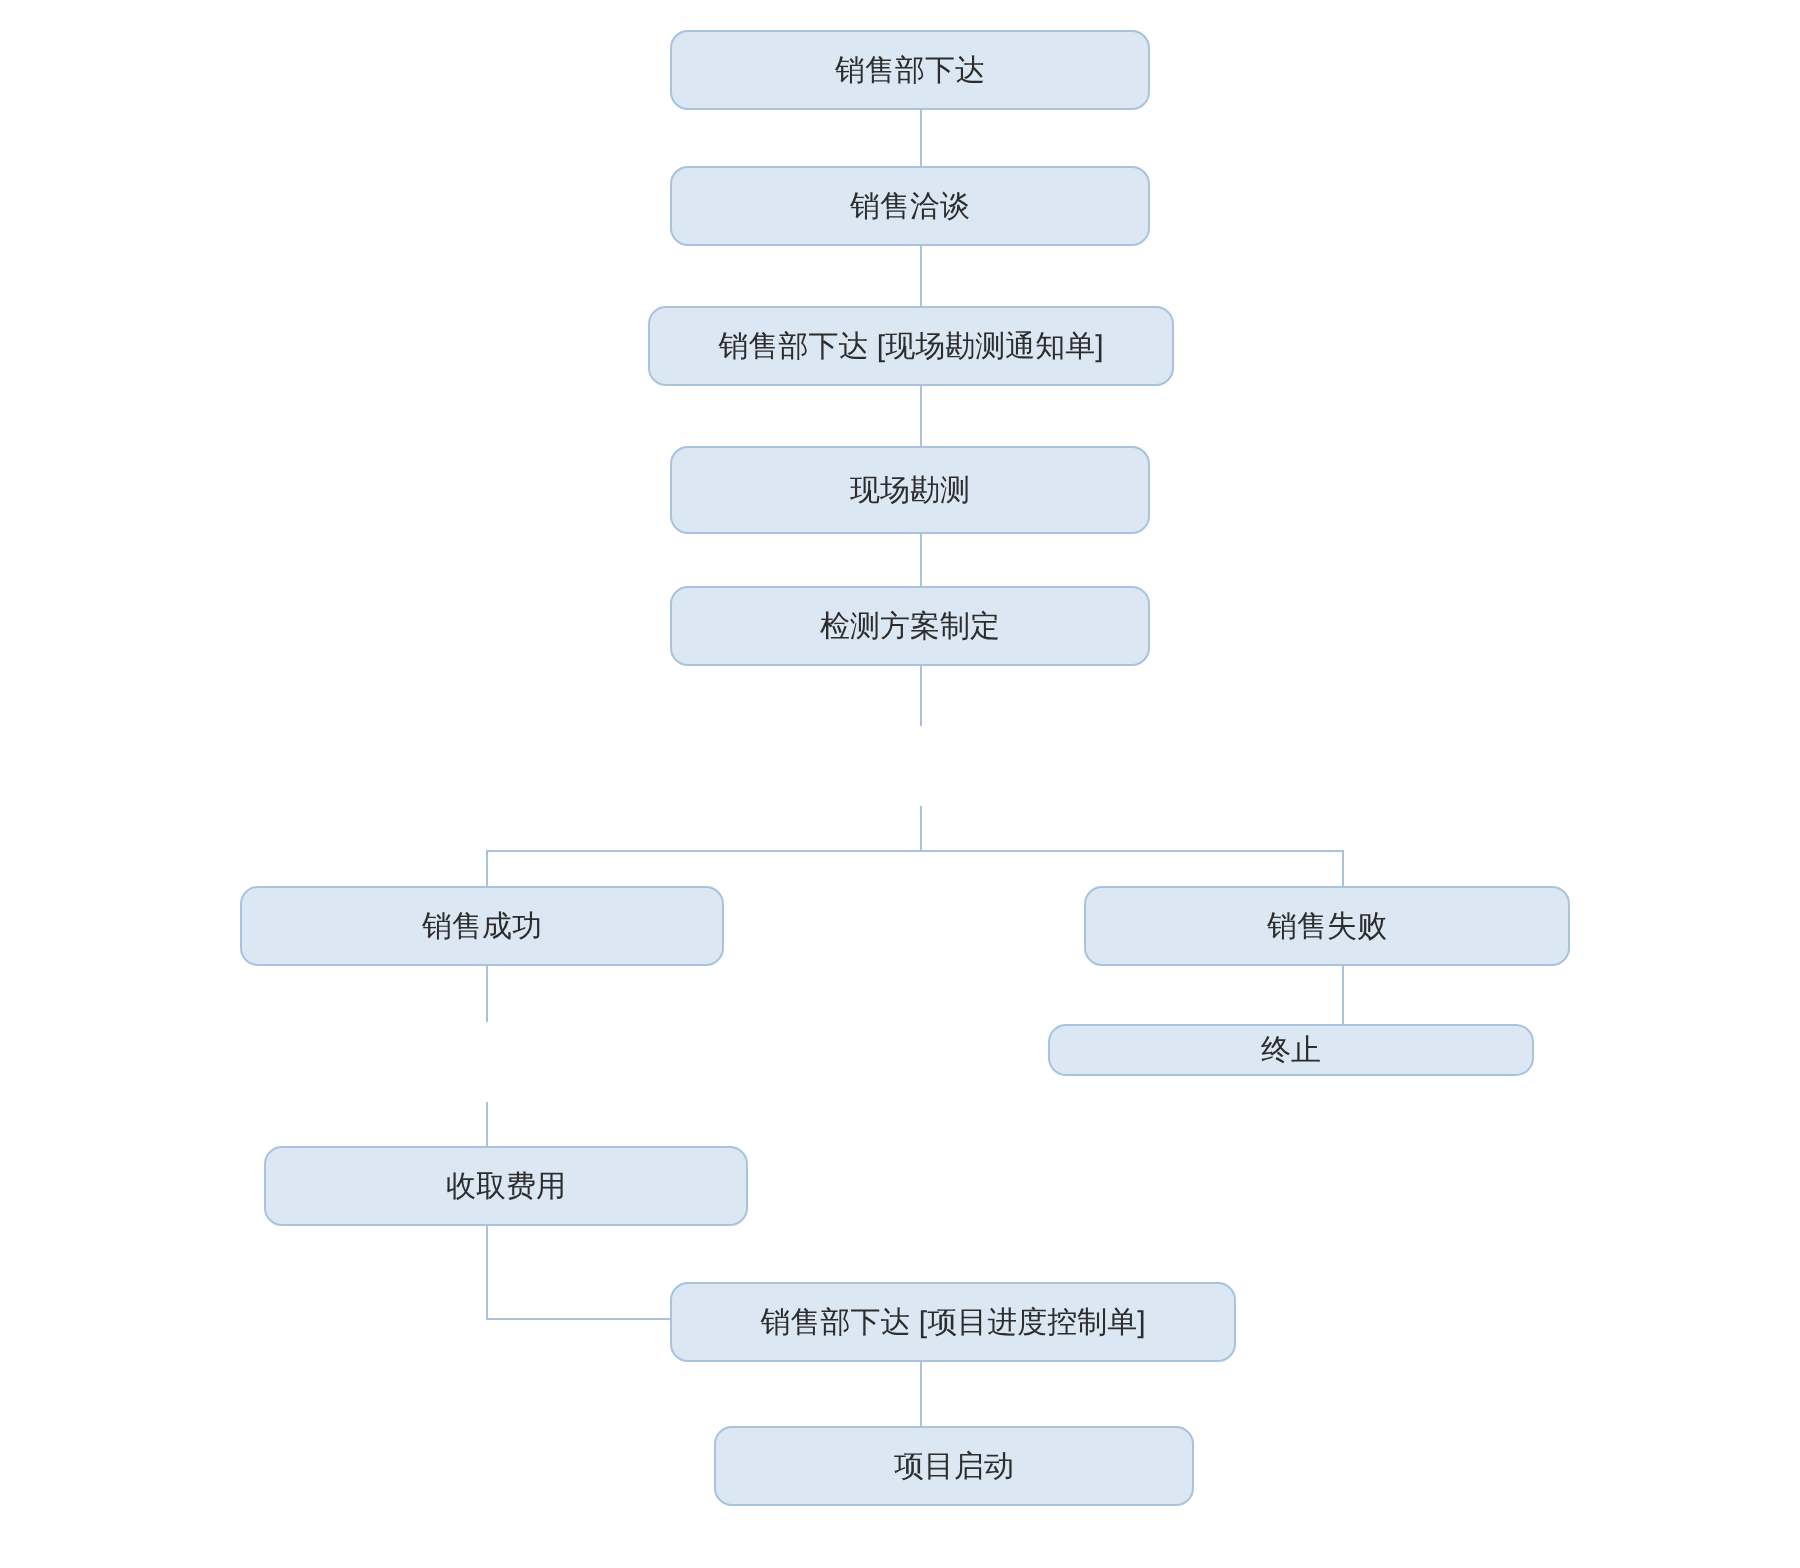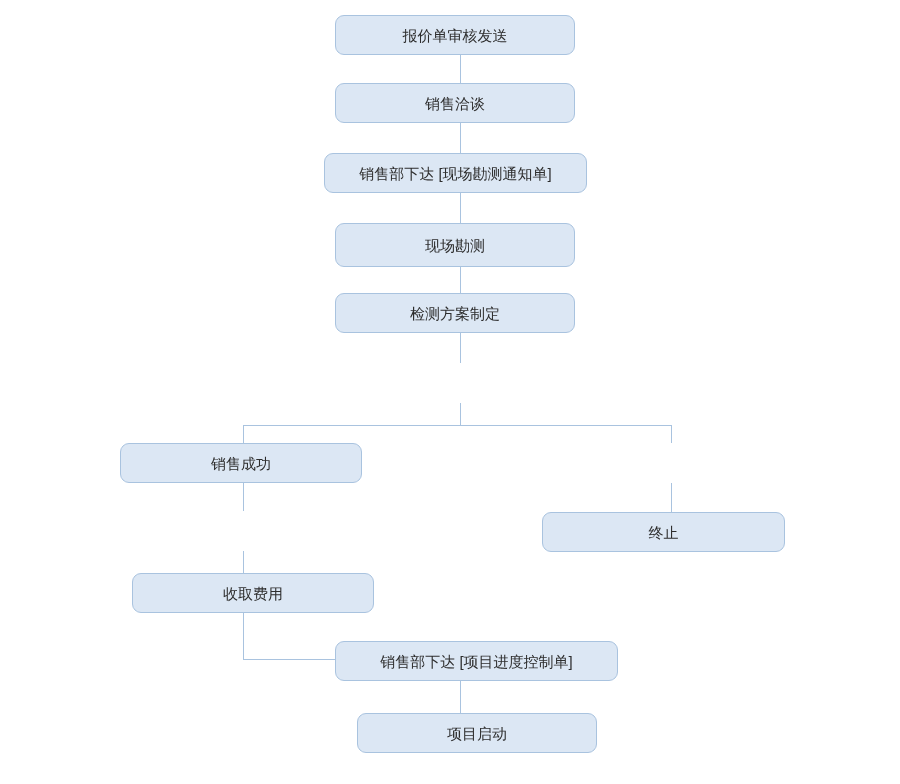--- a/index.html
+++ b/index.html
@@ -47,21 +47,21 @@
   <div class="line v" style="left:243px;top:425px;height:18px"></div>
   <div class="line v" style="left:671px;top:425px;height:18px"></div>
   <div class="line v" style="left:243px;top:483px;height:28px"></div>
   <div class="line v" style="left:671px;top:483px;height:29px"></div>
   <div class="line v" style="left:243px;top:551px;height:22px"></div>
   <div class="line v" style="left:243px;top:613px;height:47px"></div>
   <div class="line h" style="left:243px;top:659px;width:92px"></div>
   <div class="line v" style="left:460px;top:681px;height:32px"></div>
 
   <div class="node" style="left:335px;top:15px;width:240px;height:40px">
-    <span>报价单审核发送</span>
+    <span>销售部下达</span>
   </div>
 
   <div class="node" style="left:324px;top:153px;width:263px;height:40px">
     <span>销售部下达 [现场勘测通知单]</span>
   </div>
 
   <div class="node" style="left:335px;top:83px;width:240px;height:40px">
     <span>销售洽谈</span>
   </div>
 
@@ -71,23 +71,26 @@
 
   <div class="node" style="left:335px;top:293px;width:240px;height:40px">
     <span>检测方案制定</span>
   </div>
 
 
   <div class="node" style="left:120px;top:443px;width:242px;height:40px">
     <span>销售成功</span>
   </div>
 
+  <div class="node" style="left:542px;top:443px;width:243px;height:40px">
+    <span>销售失败</span>
+  </div>
 
 
-  <div class="node" style="left:542px;top:512px;width:243px;height:40px">
+  <div class="node" style="left:524px;top:512px;width:243px;height:26px">
     <span>终止</span>
   </div>
 
   <div class="node" style="left:132px;top:573px;width:242px;height:40px">
     <span>收取费用</span>
   </div>
 
   <div class="node" style="left:335px;top:641px;width:283px;height:40px">
     <span>销售部下达 [项目进度控制单]</span>
   </div>

